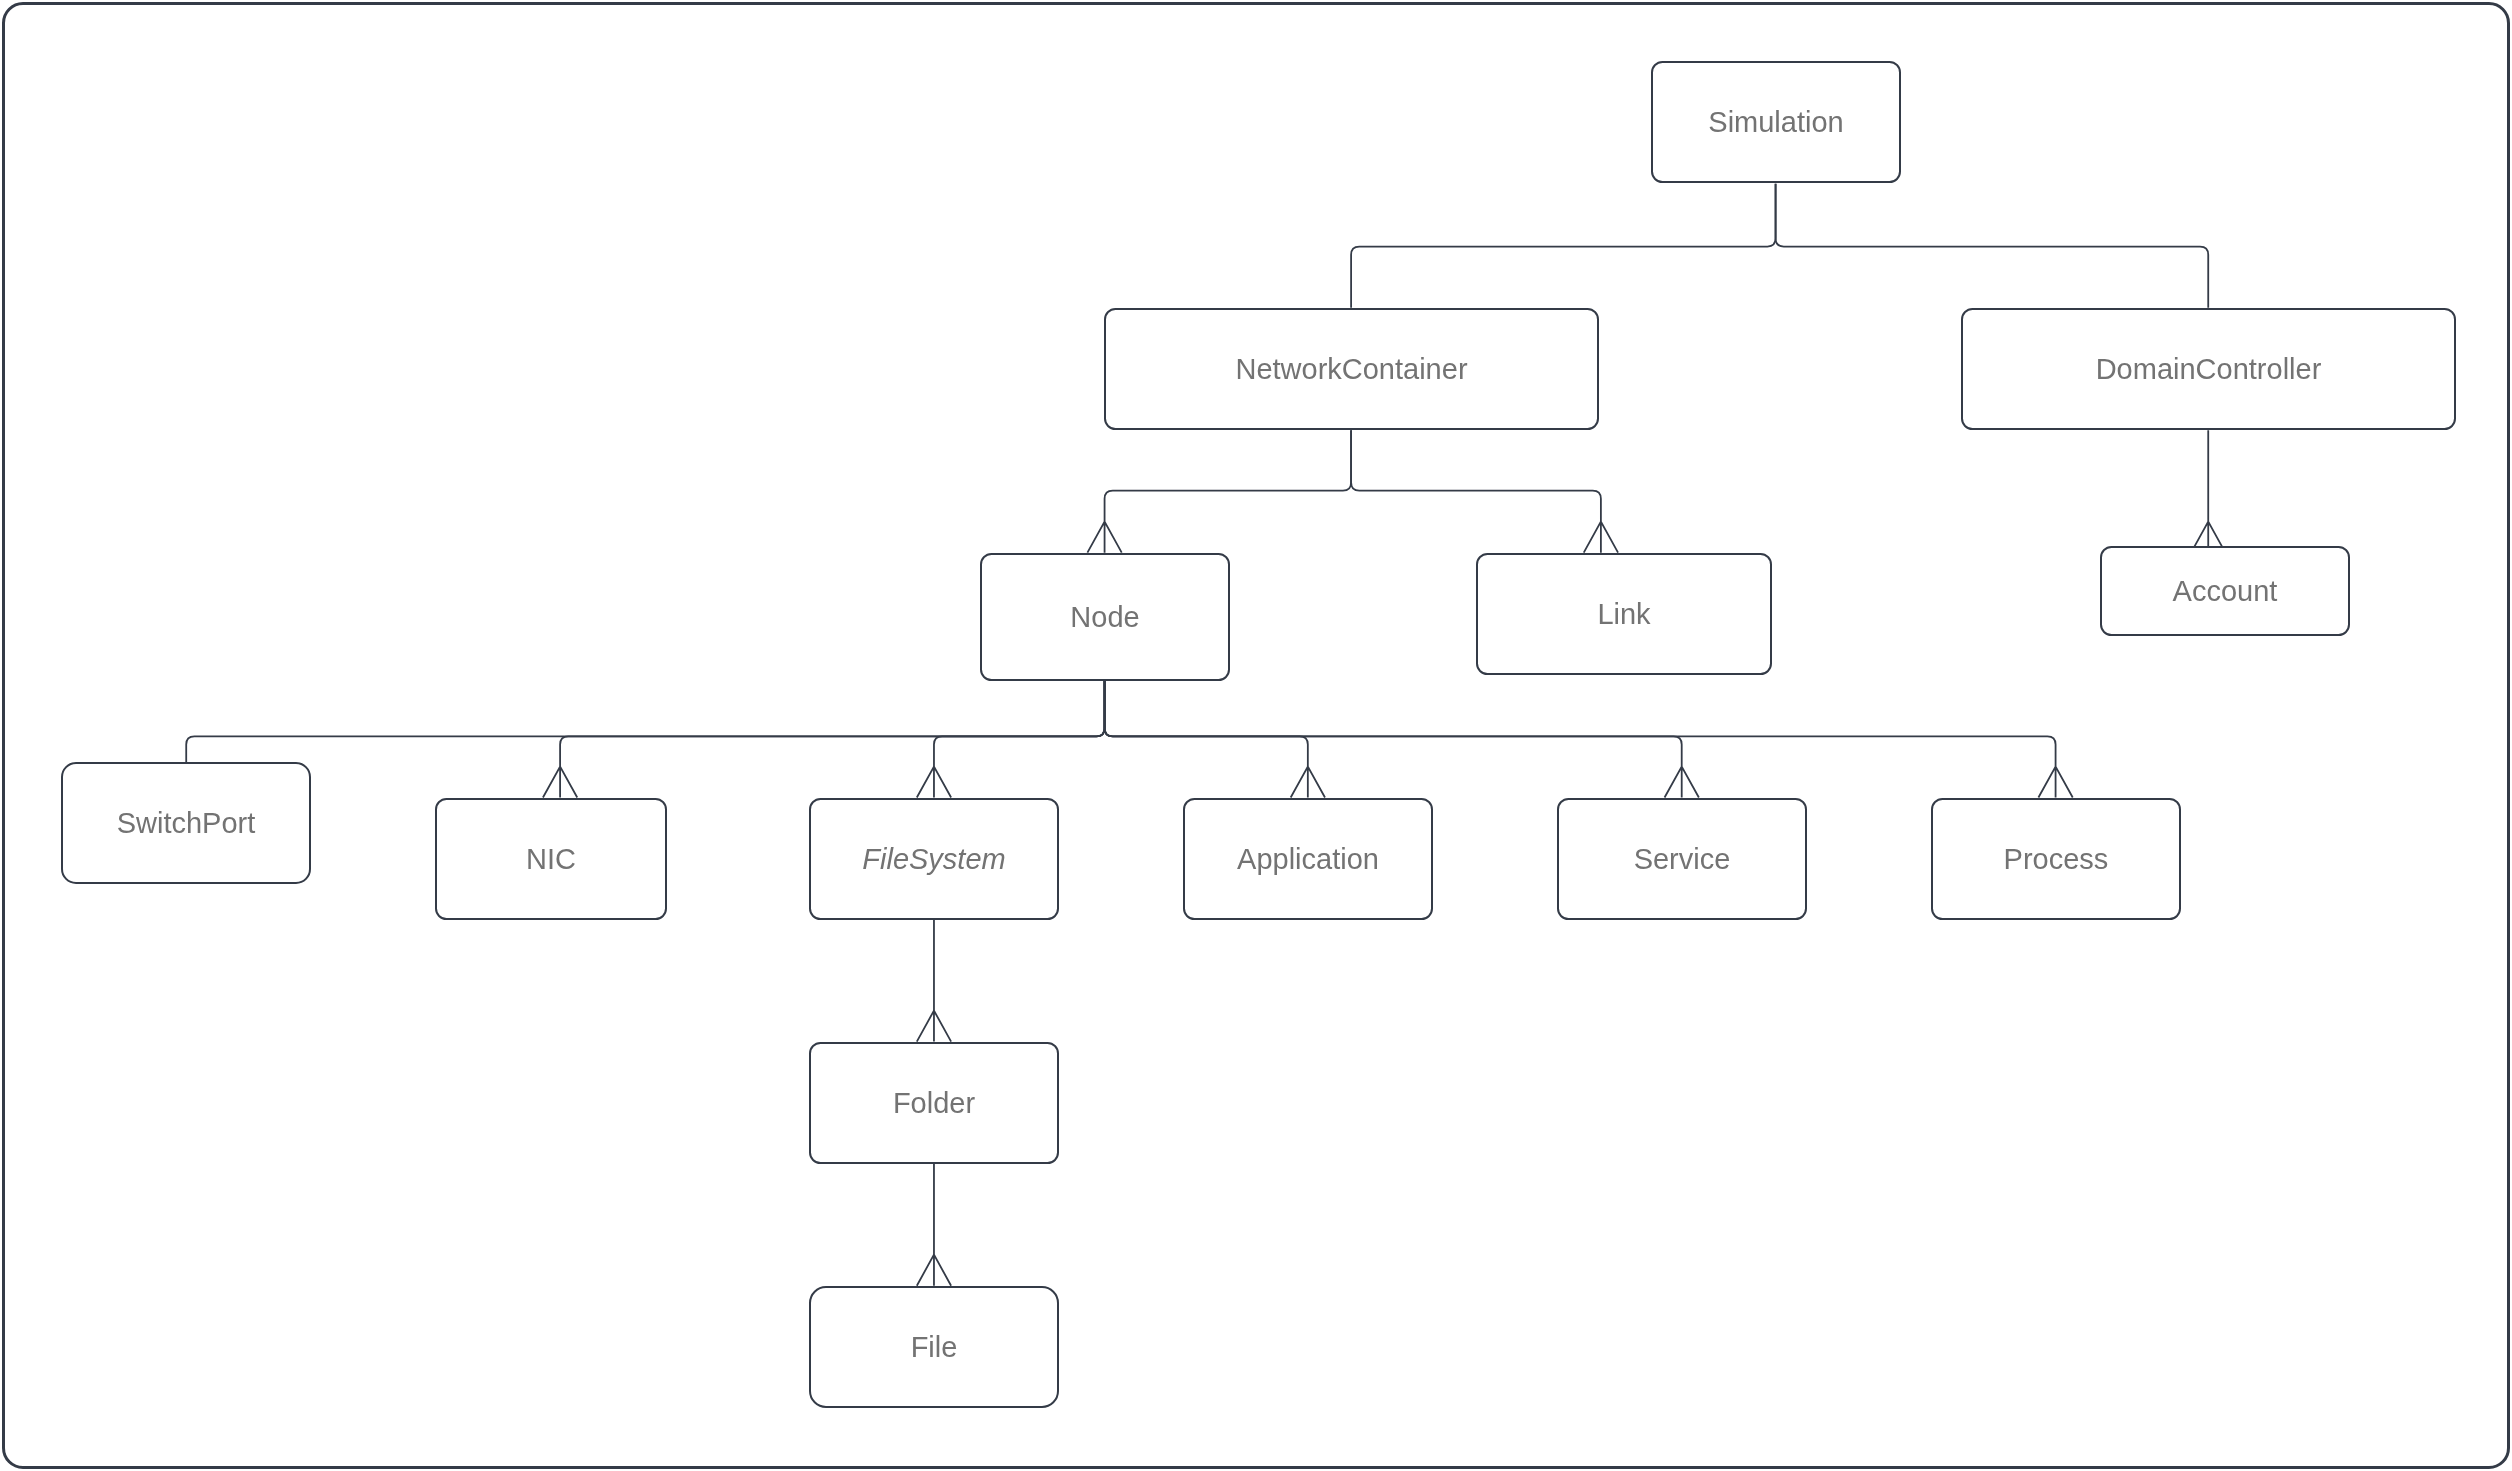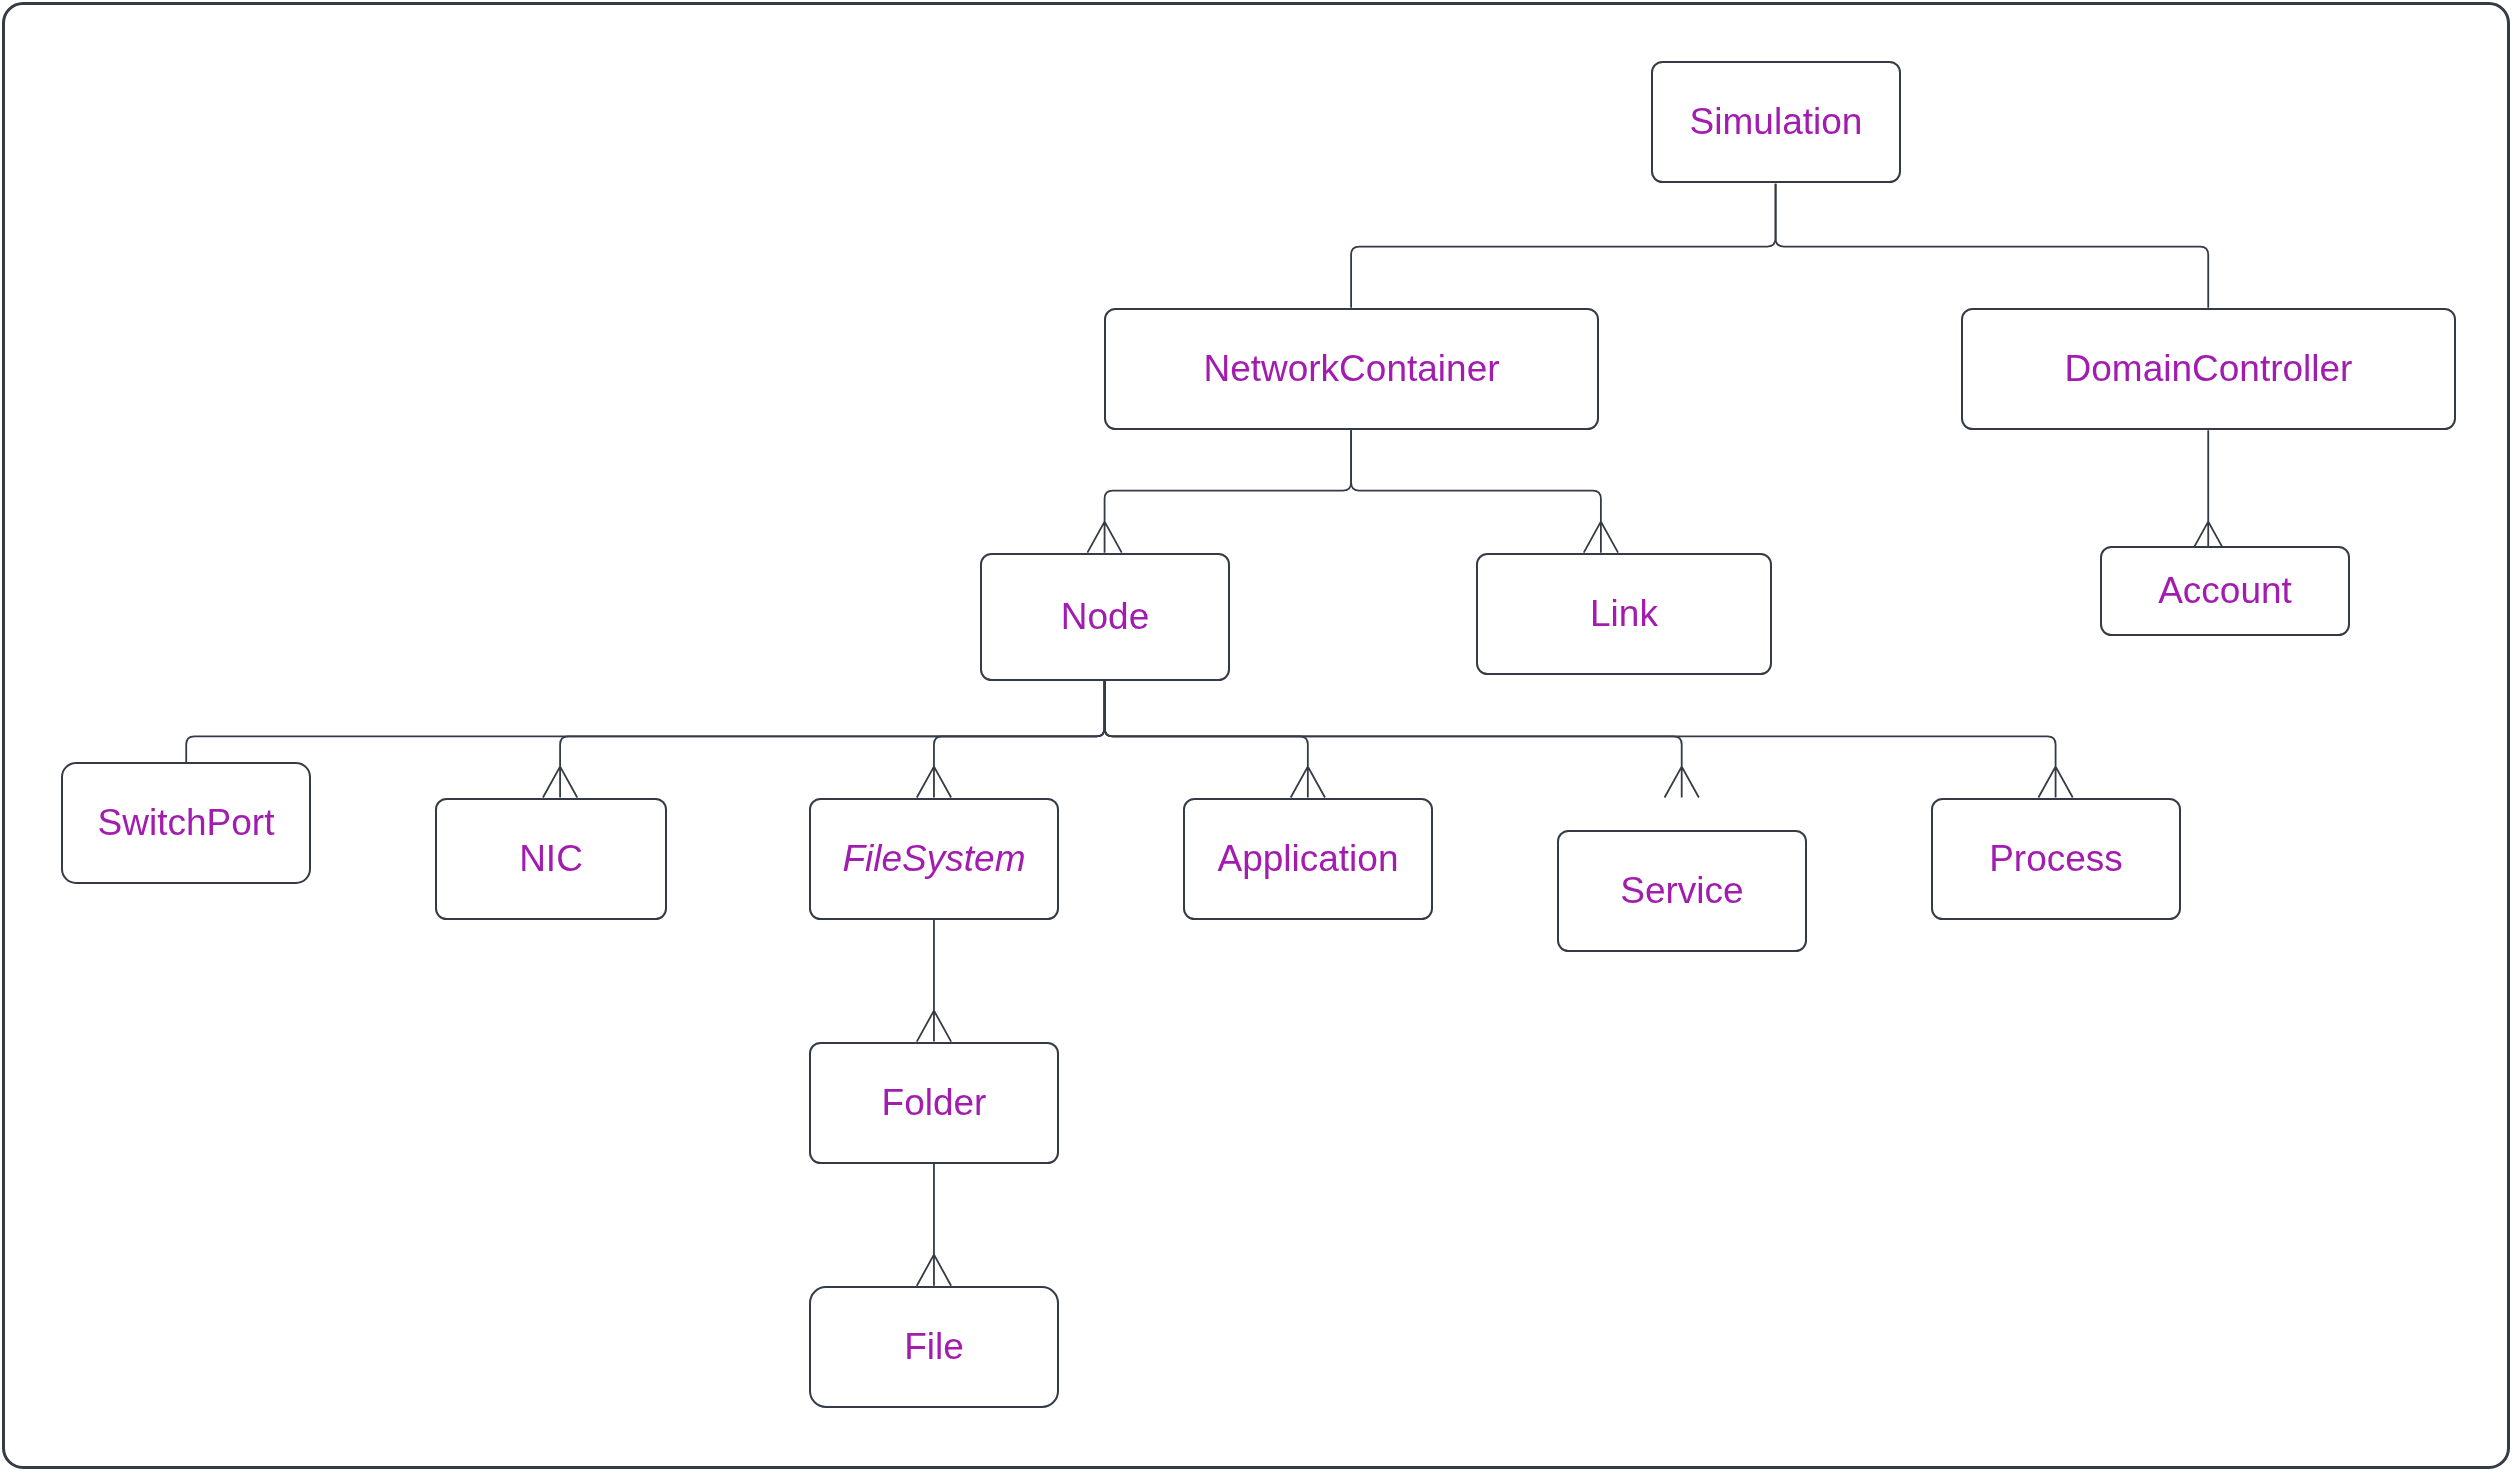--- a/index.html
+++ b/index.html
@@ -35,22 +35,22 @@
     position: absolute;
     box-sizing: border-box;
     background: #ffffff;
     border: 2.4px solid #343b47;
     border-radius: 11.4px;
     display: flex;
     align-items: center;
     justify-content: center;
   }
   .node .label {
-    color: #a21caf;
-    font-size: 37px;
+    color: #737373;
+    font-size: 29px;
     line-height: 1.2;
     white-space: nowrap;
   }
 </style>
 </head>
 <body>
 
 <div class="canvas">
 
   <svg class="wires" viewBox="0 0 3077 1802" xmlns="http://www.w3.org/2000/svg">
@@ -108,21 +108,21 @@
   </div>
   <div class="node" style="left:435px; top:798px; width:232px; height:122px;">
     <span class="label">NIC</span>
   </div>
   <div class="node" style="left:809px; top:798px; width:250px; height:122px;font-style:italic;">
     <span class="label">FileSystem</span>
   </div>
   <div class="node" style="left:1183px; top:798px; width:250px; height:122px;">
     <span class="label">Application</span>
   </div>
-  <div class="node" style="left:1557px; top:798px; width:250px; height:122px;margin-top:32px;">
+  <div class="node" style="left:1557px; top:798px; width:250px; height:122px;">
     <span class="label">Service</span>
   </div>
   <div class="node" style="left:1931px; top:798px; width:250px; height:122px;">
     <span class="label">Process</span>
   </div>
 
   <div class="node" style="left:809px; top:1042px; width:250px; height:122px;">
     <span class="label">Folder</span>
   </div>
 

